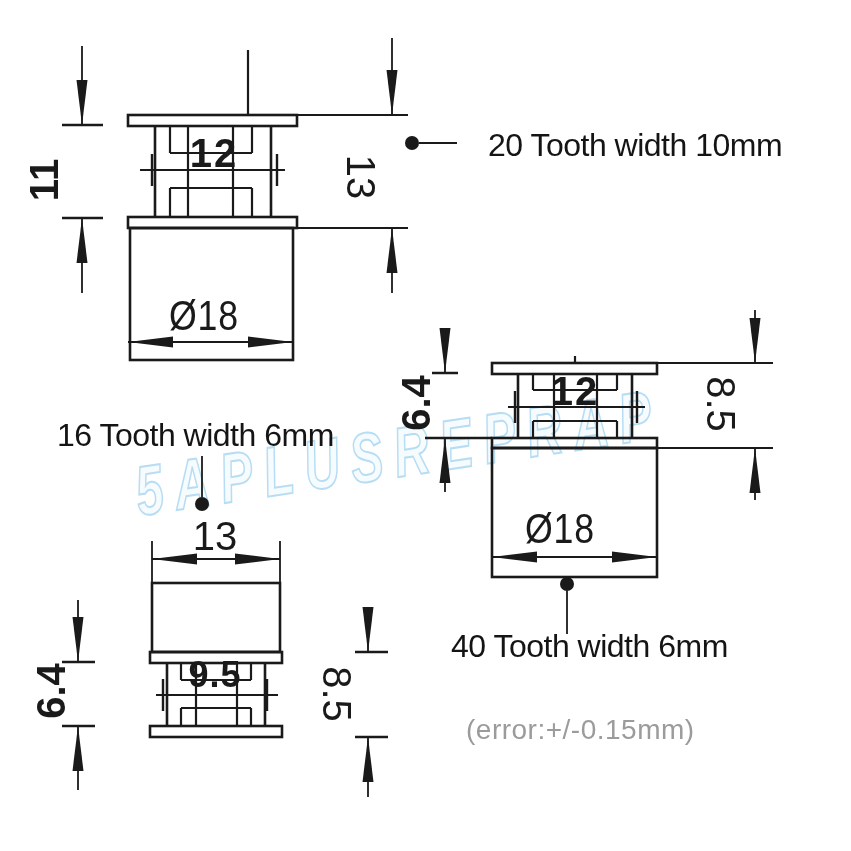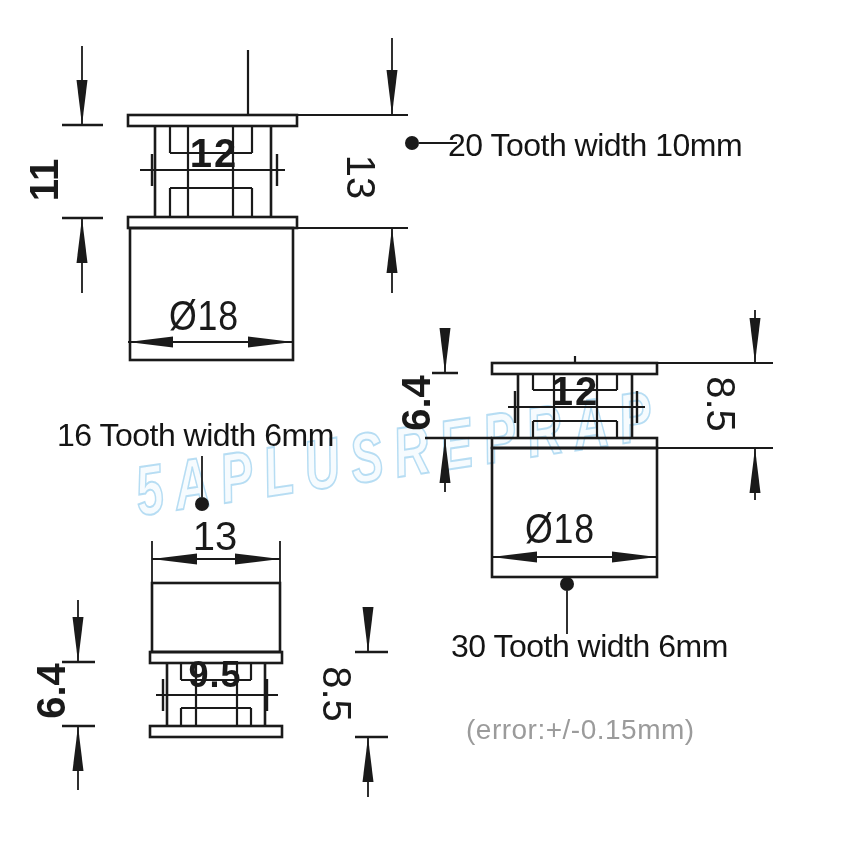--- a/index.html
+++ b/index.html
@@ -175,19 +175,19 @@
         <text class="dim-side" transform="translate(337,694) rotate(90)" text-anchor="middle" dominant-baseline="central">8.5</text>
       </g>
 
       <g>
         <path class="dim" d="M202,456 V497"></path>
         <circle class="dot" cx="202" cy="504" r="7"></circle>
       </g>
     </g>
   </svg>
 
-  <div class="callout" style="left:448px;top:128px;">20 Tooth width 10mm</div>
+  <div class="callout" style="left:488px;top:128px;">20 Tooth width 10mm</div>
   <div class="callout" style="left:57px;top:418px;">16 Tooth width 6mm</div>
-  <div class="callout" style="left:451px;top:629px;">30 Tooth width 6mm</div>
+  <div class="callout" style="left:451px;top:629px;">40 Tooth width 6mm</div>
 
   <div class="note">(error:+/-0.15mm)</div>
 
 </div>
 
 </body></html>

